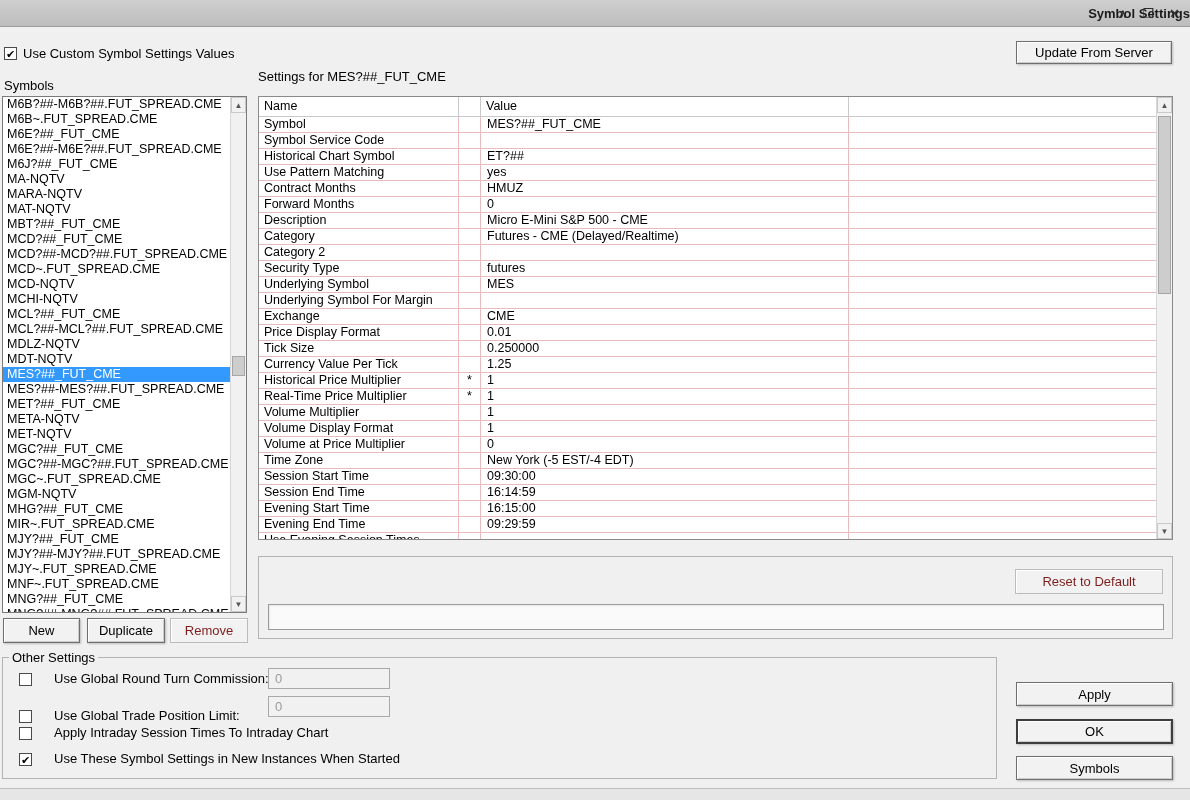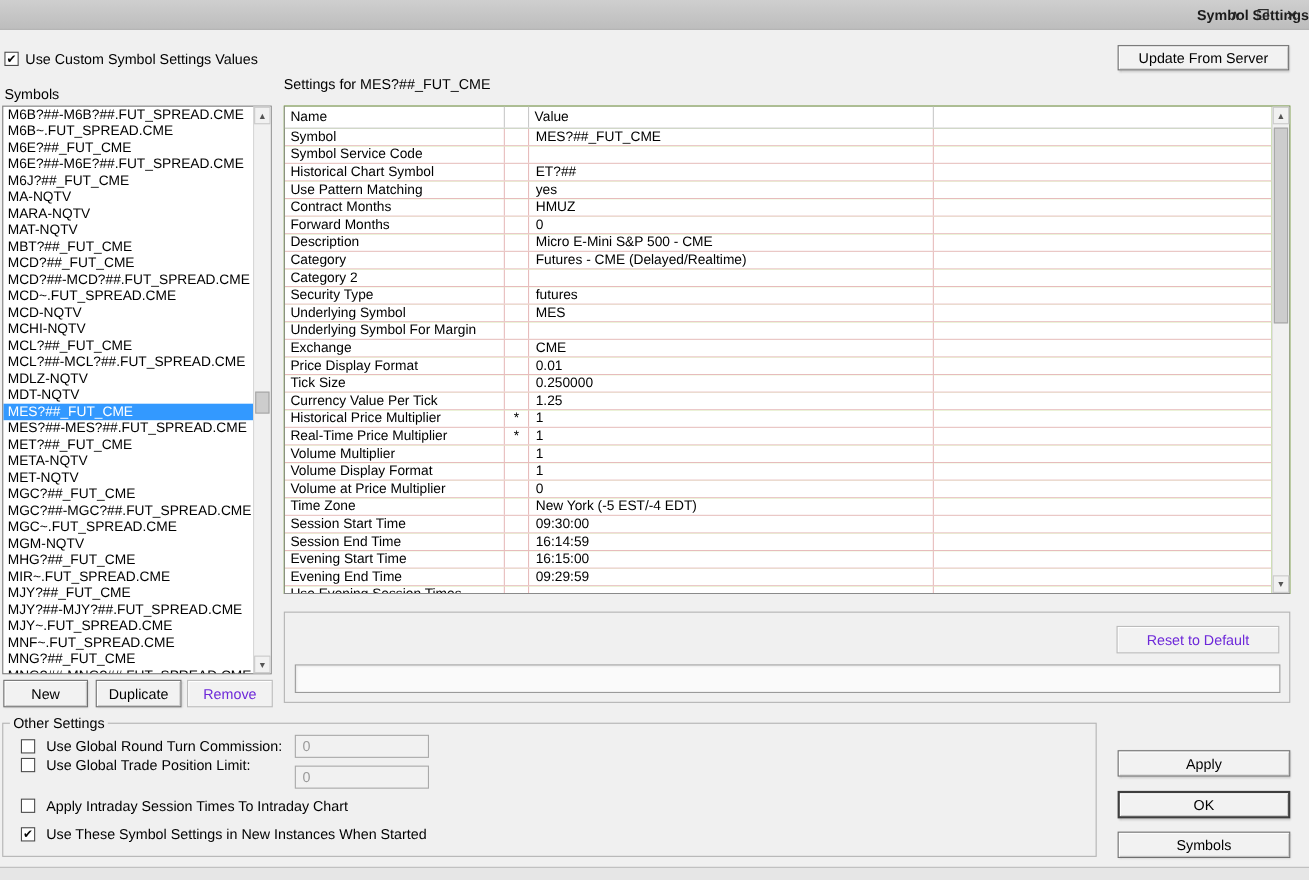--- a/index.html
+++ b/index.html
@@ -13,21 +13,21 @@
   .win-controls span{cursor:pointer;line-height:1}
 
   
   .cb{display:inline-block;flex:0 0 auto;width:13px;height:13px;background:#fff;border:1px solid #4a4a4a;text-align:center;line-height:12px;font-size:11px;color:#000}
 
   .chkrow{position:absolute;display:flex;align-items:center;gap:6px;white-space:nowrap}
   #chk-custom{left:4px;top:46px}
 
   
   .btn{position:absolute;display:flex;align-items:center;justify-content:center;background:#f2f2f2;border:1px solid #6f6f6f;box-shadow:inset 1px 1px 0 #ffffff, inset -1px -1px 0 #cccccc, 1px 1px 2px rgba(0,0,0,.22);font-size:13px;cursor:pointer;white-space:nowrap}
-  .btn.disabled{color:#6d28d9;border-color:#bcbcbc;box-shadow:inset 1px 1px 0 #ffffff;cursor:default}
+  .btn.disabled{color:#7f1d1d;border-color:#bcbcbc;box-shadow:inset 1px 1px 0 #ffffff;cursor:default}
   #btn-update{left:1016px;top:41px;width:156px;height:23px}
   #btn-new{left:3px;top:618px;width:77px;height:25px}
   #btn-duplicate{left:87px;top:618px;width:78px;height:25px}
   #btn-remove{left:170px;top:618px;width:78px;height:25px}
   #btn-reset{left:756px;top:12px;width:148px;height:25px;position:absolute}
   #btn-apply{left:1016px;top:682px;width:157px;height:24px}
   #btn-ok{left:1016px;top:719px;width:157px;height:25px;border-width:2px;border-color:#3e3e3e}
   #btn-cancel{left:1016px;top:756px;width:157px;height:24px}
 
   
@@ -65,23 +65,23 @@
   .c-value{width:368px;padding-left:6px;border-right:1px solid #e7bcbc}
   .c-fill{flex:1}
 
   
   #mid-panel{position:absolute;left:258px;top:556px;width:915px;height:83px;border:1px solid #b3b3b3}
   #mid-field{position:absolute;left:9px;top:47px;width:896px;height:26px;border:1px solid #9a9a9a;background:#fafafa;box-shadow:inset 1px 1px 2px rgba(0,0,0,.08)}
 
   
   #other-settings{position:absolute;left:2px;top:657px;width:995px;height:122px;border:1px solid #b3b3b3}
   #other-settings .legend{position:absolute;left:6px;top:-8px;background:#f0f0f0;padding:0 3px;font-size:13px}
-  .os-row{position:absolute;left:16px;display:flex;align-items:center;gap:10px;white-space:nowrap}
+  .os-row{position:absolute;left:16px;display:flex;align-items:flex-end;gap:22px;white-space:nowrap}
   #os-row-0{top:13px}
-  #os-row-1{top:30px}
+  #os-row-1{top:50px}
   #os-row-2{top:67px}
   #os-row-3{top:93px}
   .num-input{position:absolute;width:122px;height:21px;border:1px solid #a9a9a9;background:#f1f1f1;color:#9b9b9b;font-family:"Liberation Sans",sans-serif;font-size:13px;padding-left:6px}
   #num-input-0{left:268px;top:668px}
   #num-input-1{left:268px;top:696px}
 
   #bottom-strip{position:absolute;left:0;top:788px;width:1190px;height:12px;background:#e6e6e6;border-top:1px solid #bdbdbd}
 </style>
 </head>
 <body>

